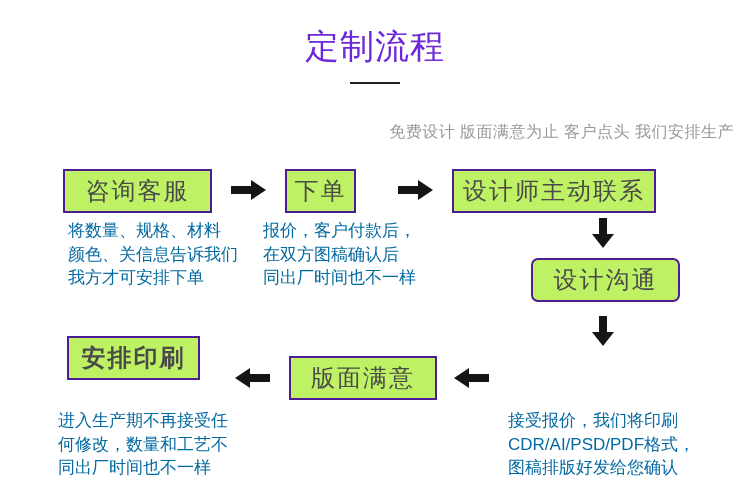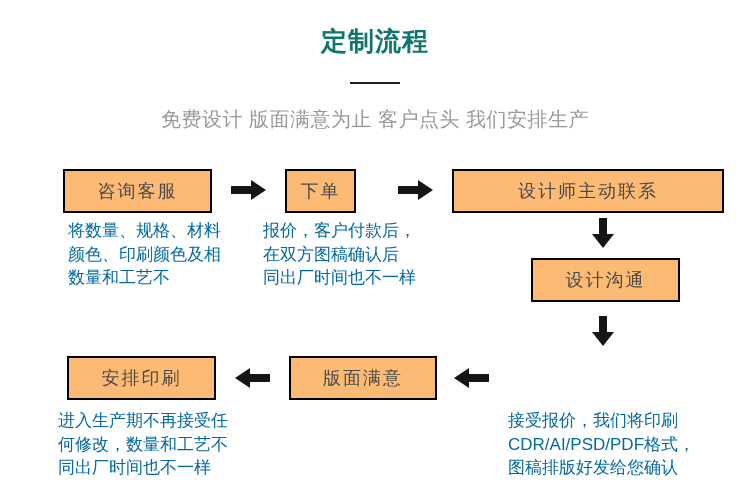--- a/index.html
+++ b/index.html
@@ -2,42 +2,42 @@
 <html><head>
 <meta charset="utf-8">
 <style>
   html,body{margin:0;padding:0;background:#fff;}
   .page{
     position:relative;width:750px;height:499px;background:#ffffff;overflow:hidden;
     font-family:"Liberation Sans","DejaVu Sans",sans-serif;
   }
   .title{
     position:absolute;left:0;right:0;top:24px;margin:0;text-align:center;
-    font-size:26px;font-weight:700;color:#0f766e;letter-spacing:1px;
+    font-size:34px;font-weight:400;color:#6d28d9;letter-spacing:1px;
   }
   .title-divider{
     position:absolute;left:350px;top:82px;width:50px;height:2px;background:#1f1f1f;
   }
   .subtitle{
-    position:absolute;left:0;right:0;top:106px;margin:0;text-align:center;
-    font-size:20px;color:#999999;letter-spacing:0.5px;
+    position:absolute;left:0;right:0;top:106px;margin:16px;text-align:right;
+    font-size:16px;color:#999999;letter-spacing:0.5px;
   }
   .node{
     position:absolute;height:44px;box-sizing:border-box;
-    border:2px solid #000000;background:#fdba74;
+    border:2px solid #4c1d95;background:#bef264;
     display:flex;align-items:center;justify-content:center;
-    font-size:18px;color:#4a4a4a;letter-spacing:2px;white-space:nowrap;
+    font-size:24px;color:#4a4a4a;letter-spacing:2px;white-space:nowrap;
   }
   .n-consult  {left:63px; top:169px;width:149px;}
   .n-order    {left:285px;top:169px;width:71px;}
-  .n-designer {left:452px;top:169px;width:272px;}
-  .n-comm     {left:531px;top:258px;width:149px;}
+  .n-designer {left:452px;top:169px;width:204px;}
+  .n-comm     {left:531px;top:258px;width:149px;border-radius:7px;}
   .n-review   {left:506px;top:356px;width:177px;}
   .n-satisfied{left:289px;top:356px;width:148px;}
-  .n-printing {left:67px; top:356px;width:149px;}
+  .n-printing {left:67px; top:336px;width:133px;font-weight:bold;}
   .arrow{position:absolute;display:block;}
   .arrow path{fill:#151515;}
   .a-r1{left:231px;top:180px;}
   .a-r2{left:398px;top:180px;}
   .a-d1{left:592px;top:218px;}
   .a-d2{left:592px;top:316px;}
   .a-l1{left:235px;top:368px;}
   .a-l2{left:454px;top:368px;}
   .note{
     position:absolute;font-size:17px;line-height:23.5px;color:#0369a1;
@@ -62,22 +62,22 @@
       <path d="M0 6 h20 v-6 l15 10 l-15 10 v-6 h-20 z"></path>
     </svg>
   <div class="node n-order">下单</div>
   <svg class="arrow a-r2" width="35" height="20" viewBox="0 0 35 20">
       <path d="M0 6 h20 v-6 l15 10 l-15 10 v-6 h-20 z"></path>
     </svg>
   <div class="node n-designer">设计师主动联系</div>
 
   <div class="note note-consult">
     <div>将数量、规格、材料</div>
-    <div>颜色、印刷颜色及相</div>
-    <div>数量和工艺不</div>
+    <div>颜色、关信息告诉我们</div>
+    <div>我方才可安排下单</div>
   </div>
   <div class="note note-order">
     <div>报价，客户付款后，</div>
     <div>在双方图稿确认后</div>
     <div>同出厂时间也不一样</div>
   </div>
 
   <svg class="arrow a-d1" width="22" height="30" viewBox="0 0 22 30">
       <path d="M7 0 h8 v16 h7 l-11 14 l-11 -14 h7 z"></path>
     </svg>

